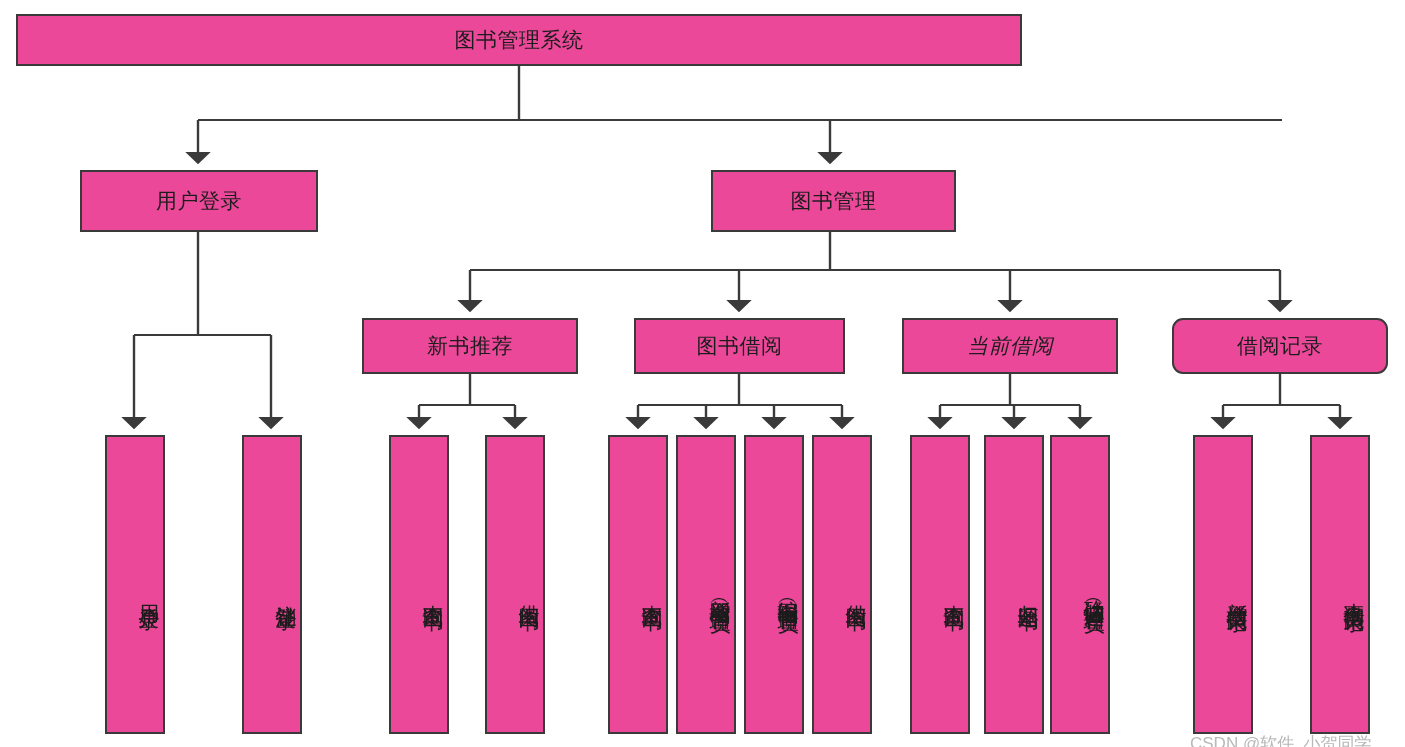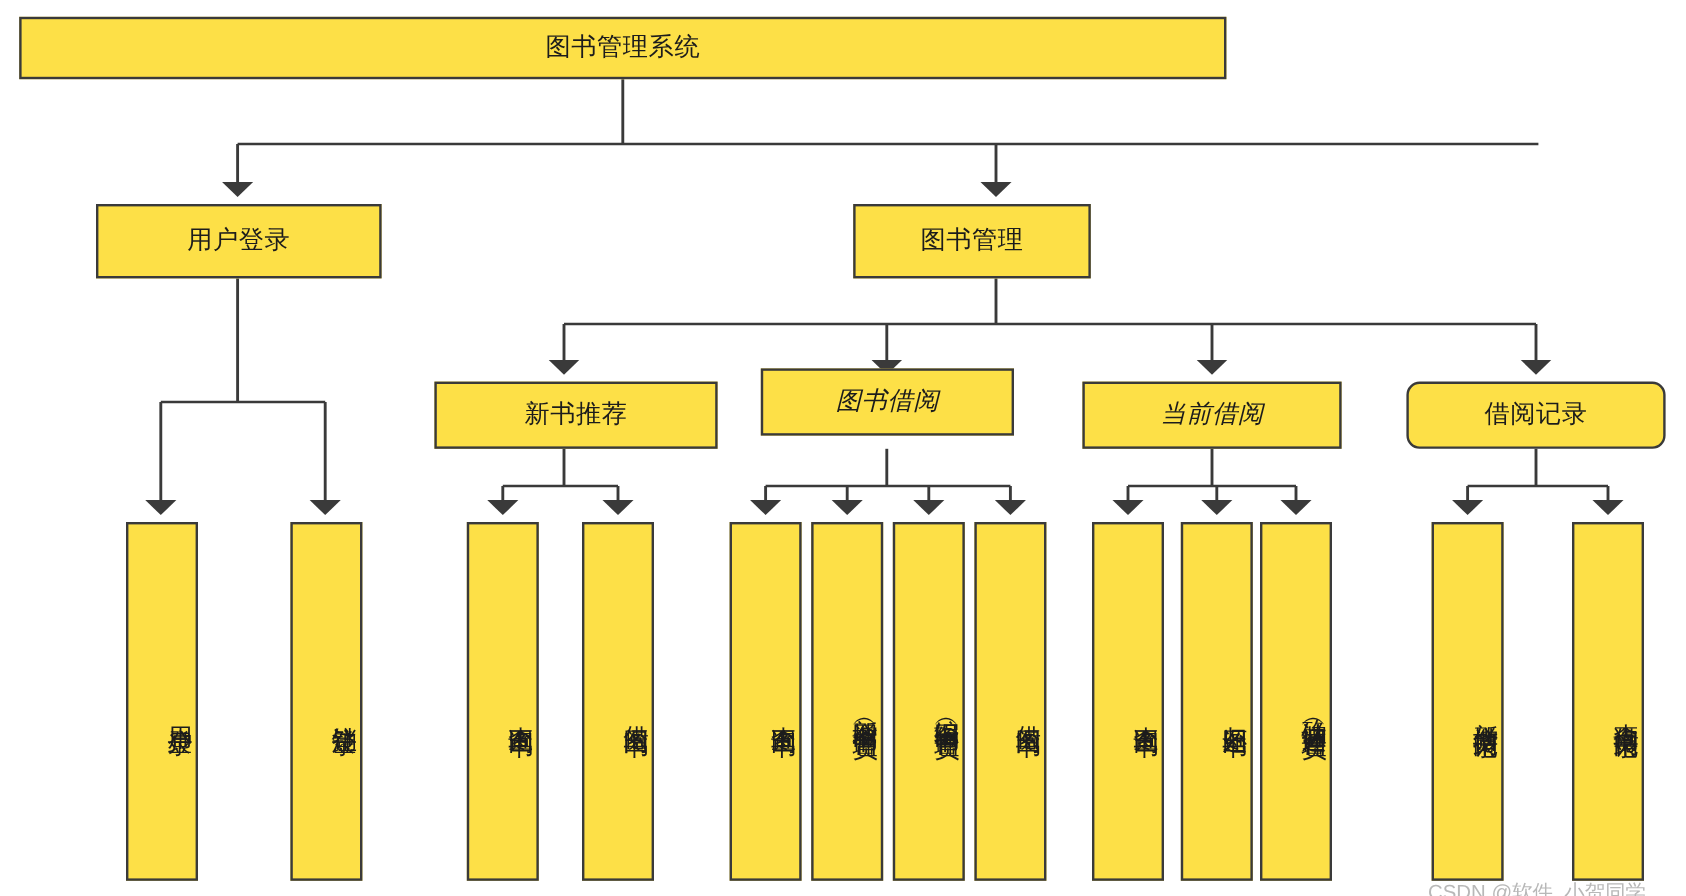--- a/index.html
+++ b/index.html
@@ -21,21 +21,21 @@
     position: absolute;
     left: 0;
     top: 0;
     width: 1405px;
     height: 747px;
     pointer-events: none;
   }
   .node {
     position: absolute;
     box-sizing: border-box;
-    background: #fde047;
+    background: #ec4899;
     border: 2px solid #3a3a3a;
     display: flex;
     align-items: center;
     justify-content: center;
     color: #1c1c1c;
     z-index: 2;
   }
   .node.horiz {
     font-size: 21px;
     letter-spacing: 0.5px;
@@ -120,28 +120,28 @@
     </g>
   </svg>
 
   <div class="node horiz" style="left: 16px; top: 14px; width: 1006px; height: 52px;">
     <span class="lbl">图书管理系统</span>
   </div>
 
   <div class="node horiz" style="left: 80px; top: 170px; width: 238px; height: 62px;">
     <span class="lbl">用户登录</span>
   </div>
-  <div class="node horiz" style="left: 711px; top: 170px; width: 198px; height: 62px; justify-content: center;">
+  <div class="node horiz" style="left: 711px; top: 170px; width: 245px; height: 62px; justify-content: center;">
     <span class="lbl">图书管理</span>
   </div>
 
-  <div class="node horiz" style="left: 362px; top: 318px; width: 236px; height: 56px;">
+  <div class="node horiz" style="left: 362px; top: 318px; width: 216px; height: 56px;">
     <span class="lbl">新书推荐</span>
   </div>
-  <div class="node horiz" style="left: 634px; top: 307px; width: 211px; height: 56px; font-style: italic;">
+  <div class="node horiz" style="left: 634px; top: 318px; width: 211px; height: 56px;">
     <span class="lbl">图书借阅</span>
   </div>
   <div class="node horiz" style="left: 902px; top: 318px; width: 216px; height: 56px; font-style: italic;">
     <span class="lbl">当前借阅</span>
   </div>
   <div class="node horiz" style="left: 1172px; top: 318px; width: 216px; height: 56px; border-radius: 11px;">
     <span class="lbl">借阅记录</span>
   </div>
 
   <div class="node vert" style="left: 105px; top: 435px; width: 60px; height: 299px;">

